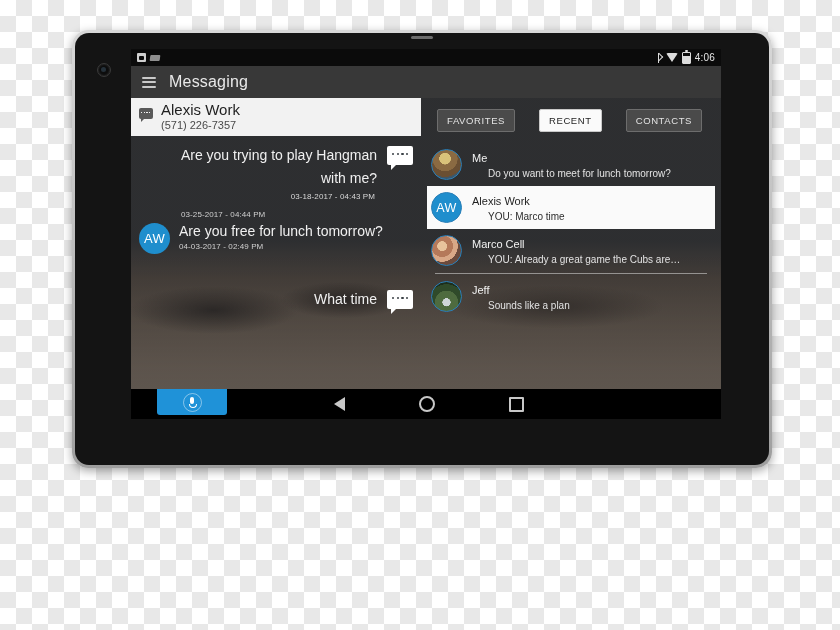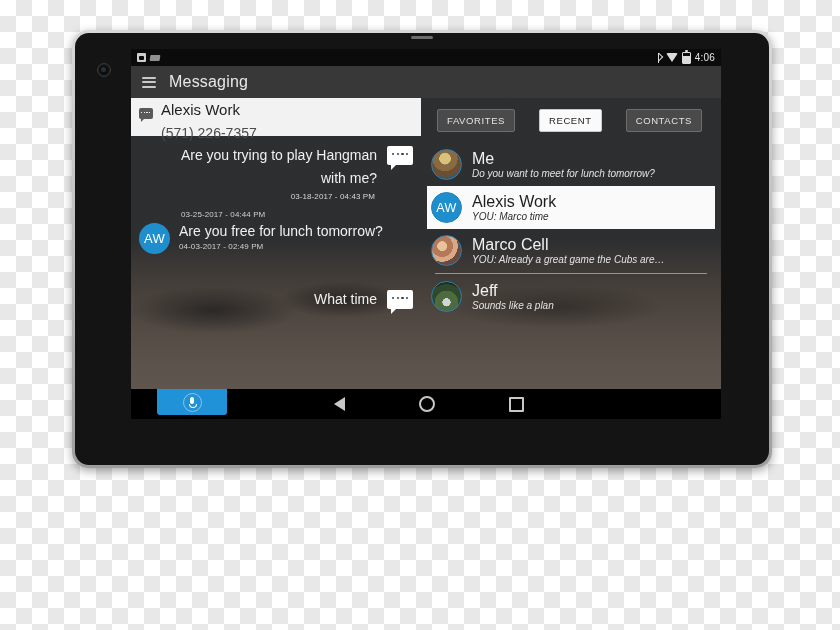--- a/index.html
+++ b/index.html
@@ -257,23 +257,23 @@
     width:1.4px;height:1.4px;background:#f2f2f2;display:block;
   }
   #conv-name {
     color: #1f1f1f;
     font-size: 15px;
     line-height: 16px;
     font-weight: 400;
   }
   #conv-number {
     color: #4a4a4a;
-    font-size: 14px;
+    font-size: 11px;
     line-height: 12px;
-    margin-top: 9px;
+    margin-top: 1px;
   }
 
   #thread {
     position: relative;
     flex: 1;
     min-height: 0;
     padding: 8px 0 0 0;
     overflow: hidden;
   }
 
@@ -431,35 +431,35 @@
     position: relative;
   }
   .ava-me     { background: radial-gradient(circle at 45% 30%, #d9c27a 0 22%, #8a6a42 23% 48%, #6a4f33 49% 70%, #3e5668 71% 100%); }
   .ava-aw     { background: #1f8ecd; display:flex; align-items:center; justify-content:center; }
   .ava-aw span{ color:#fff; font-size:12.5px; letter-spacing:.3px; }
   .ava-marco  { background: radial-gradient(circle at 35% 35%, #e8c39c 0 18%, #b5795a 19% 40%, #d9a887 41% 58%, #6b4a3c 59% 100%); }
   .ava-jeff   { background: radial-gradient(circle at 50% 70%, #cfd6d8 0 16%, #4e6b3f 17% 46%, #2f4a2a 47% 72%, #1d2e1c 73% 100%); }
 
   .crow .meta { min-width: 0; flex: 1; }
   .crow .cname {
-    font-size: 16px;
+    font-size: 11px;
     line-height: 17px;
     color: #f2f2f2;
     white-space: nowrap;
     overflow: hidden;
     text-overflow: ellipsis;
   }
   .crow .cprev {
     font-size: 10px;
     line-height: 13px;
-    font-style: italic;
     color: #e2e2e2;
     white-space: nowrap;
     overflow: hidden;
     text-overflow: ellipsis;
+    margin-left: 16px;
   }
   .crow.selected .cname { color:#1e1e1e; }
   .crow.selected .cprev { color:#2d2d2d; }
   .divider {
     height:1px;
     background: rgba(220,220,220,.55);
     margin: 1px 14px 1px 14px;
   }
 
   

